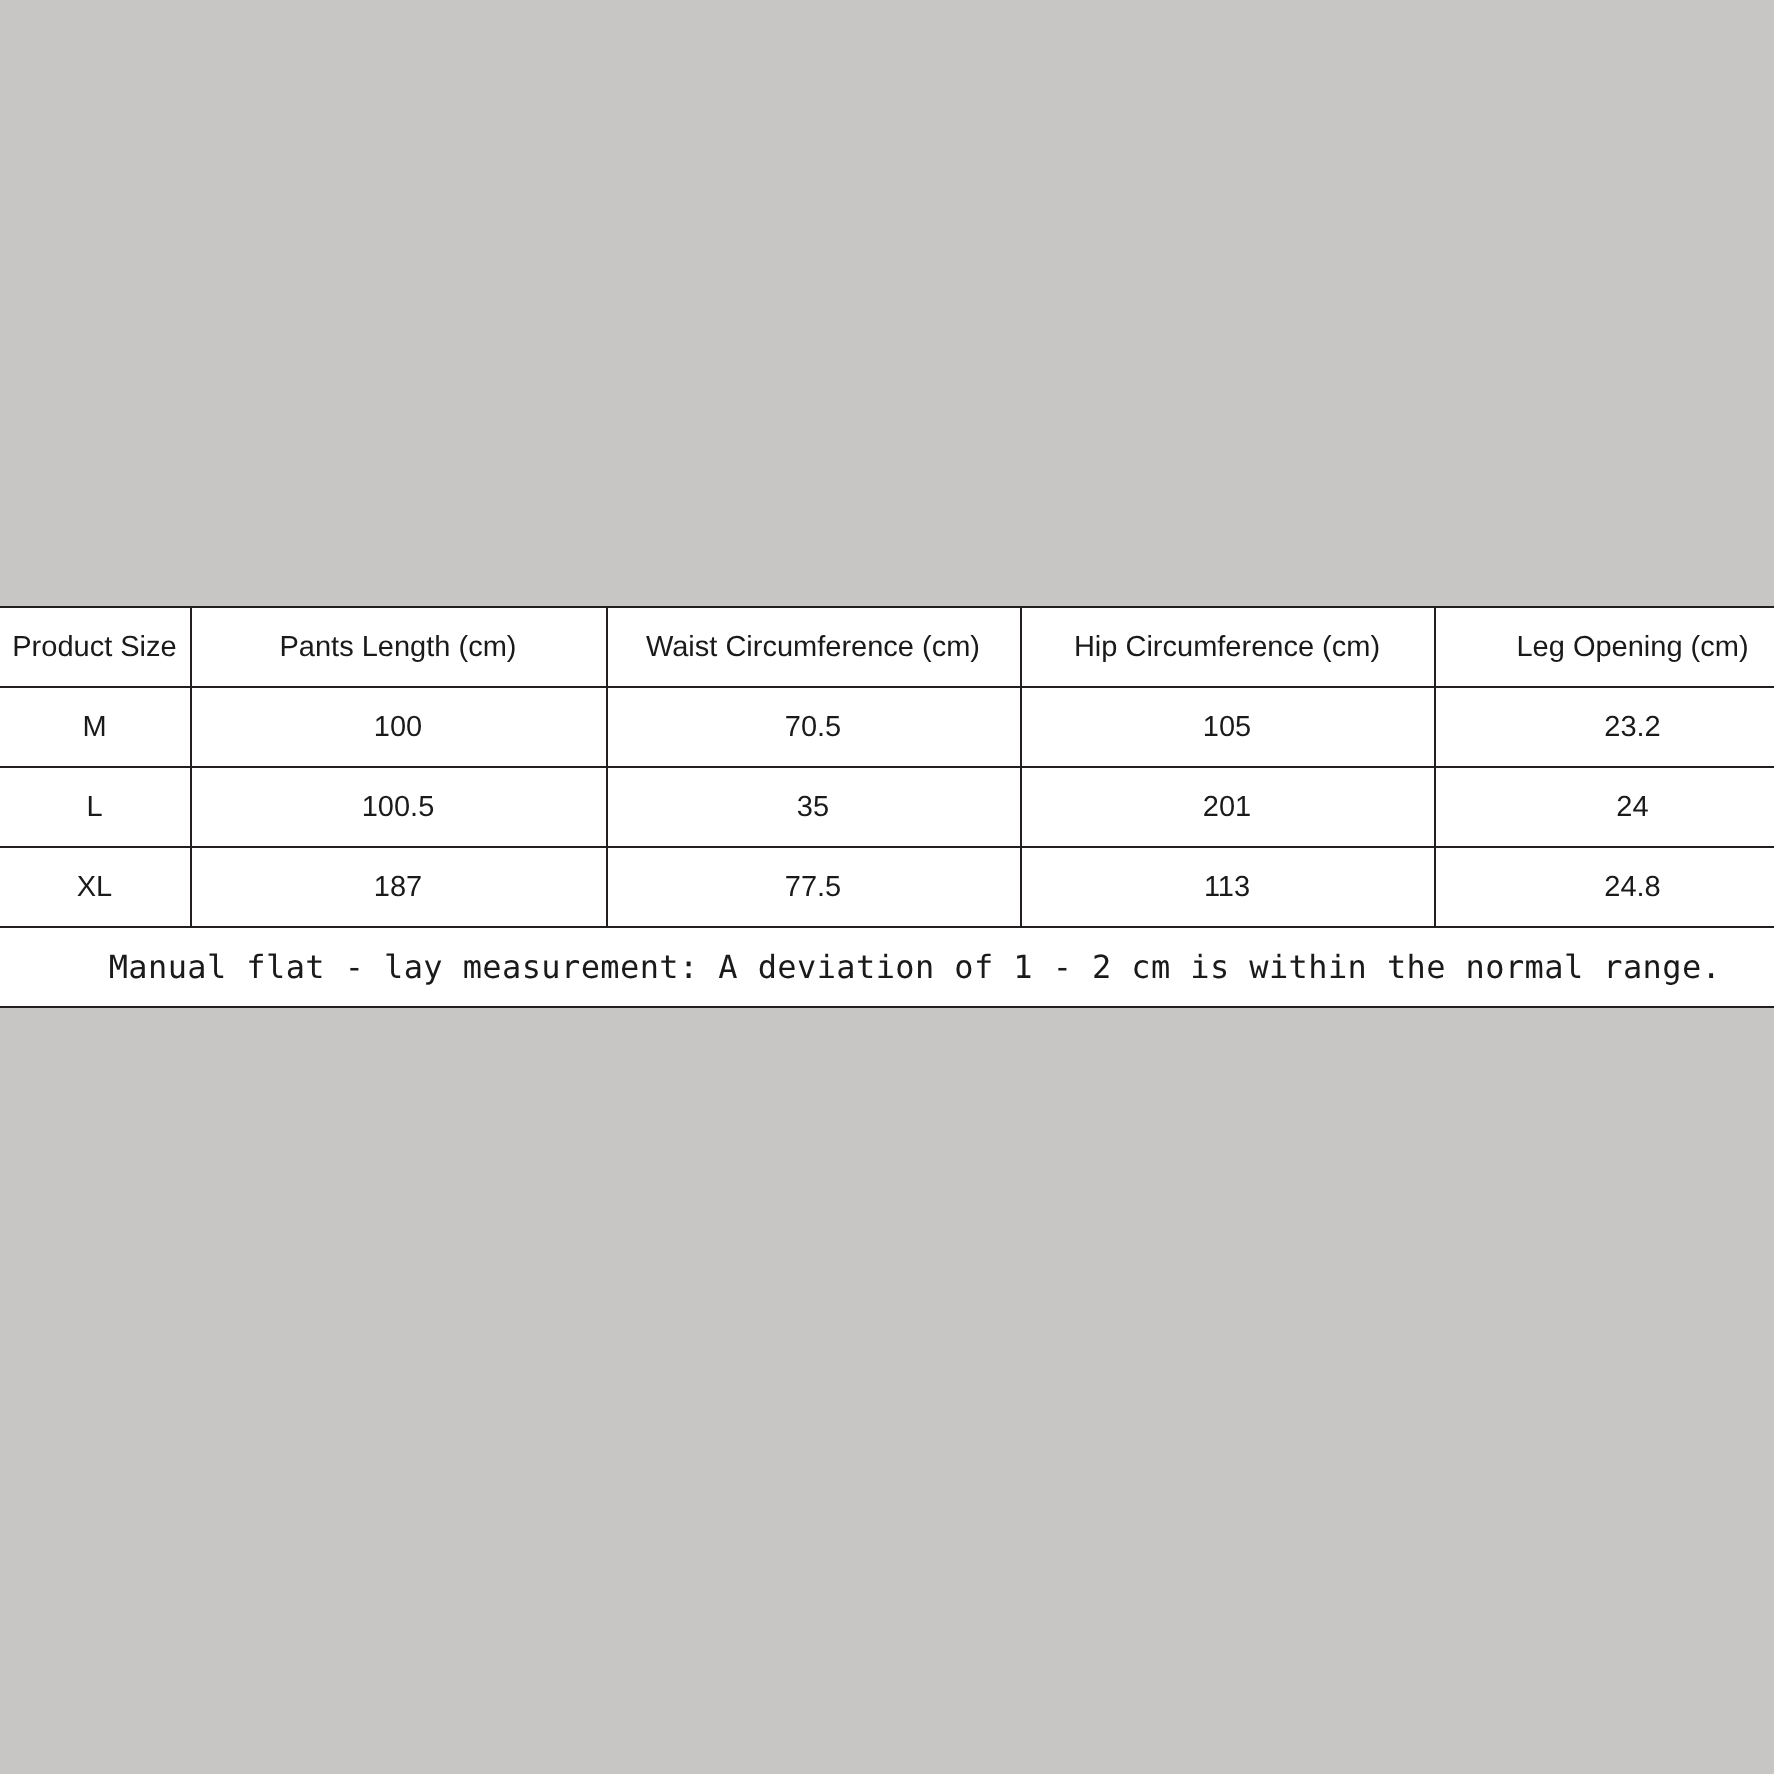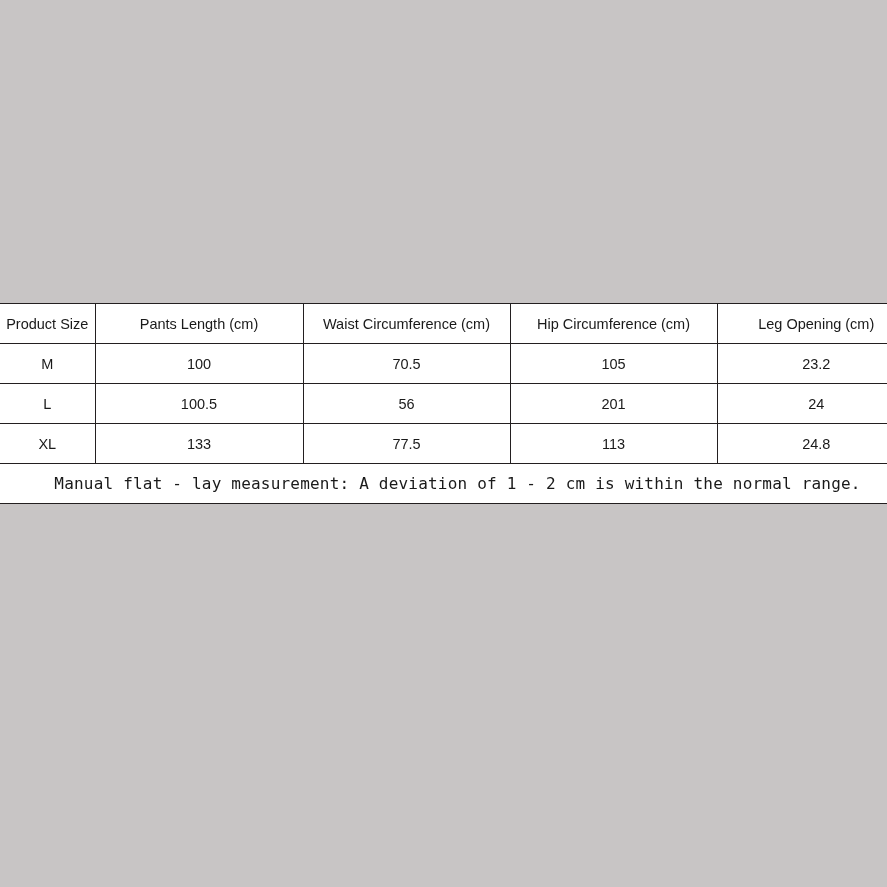--- a/index.html
+++ b/index.html
@@ -90,28 +90,28 @@
           <td class="col-size">M</td>
           <td class="col-a">100</td>
           <td class="col-b">70.5</td>
           <td class="col-c">105</td>
           <td class="col-d">23.2</td>
         </tr>
 
         <tr class="data-row">
           <td class="col-size">L</td>
           <td class="col-a">100.5</td>
-          <td class="col-b">56</td>
+          <td class="col-b">35</td>
           <td class="col-c">201</td>
           <td class="col-d">24</td>
         </tr>
 
         <tr class="data-row">
           <td class="col-size">XL</td>
-          <td class="col-a">133</td>
+          <td class="col-a">187</td>
           <td class="col-b">77.5</td>
           <td class="col-c">113</td>
           <td class="col-d">24.8</td>
         </tr>
 
 
 
         <tr class="note-row">
           <td colspan="5">Manual flat - lay measurement: A deviation of 1 - 2 cm is within the normal range.</td>
         </tr>

